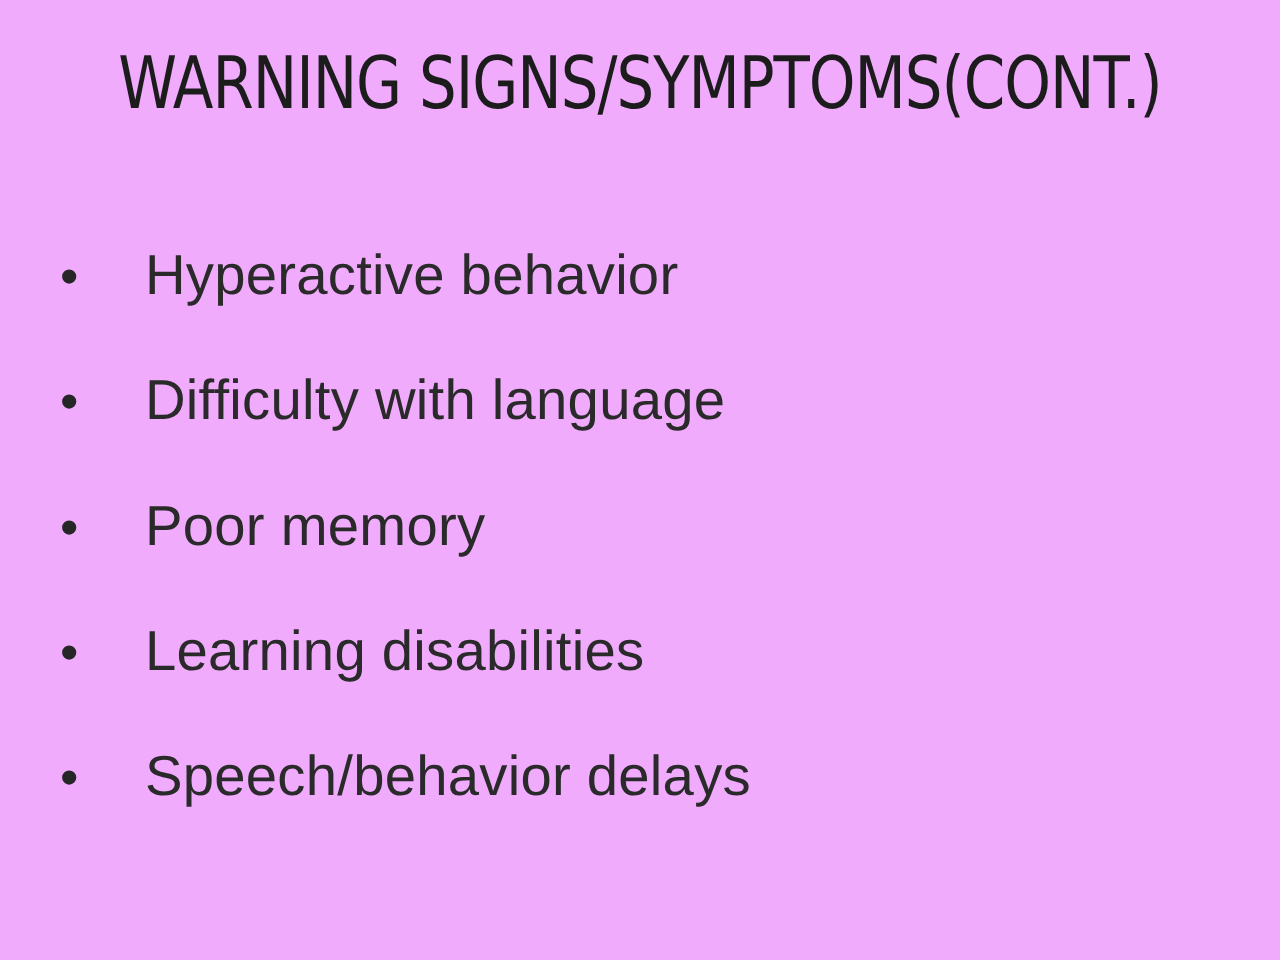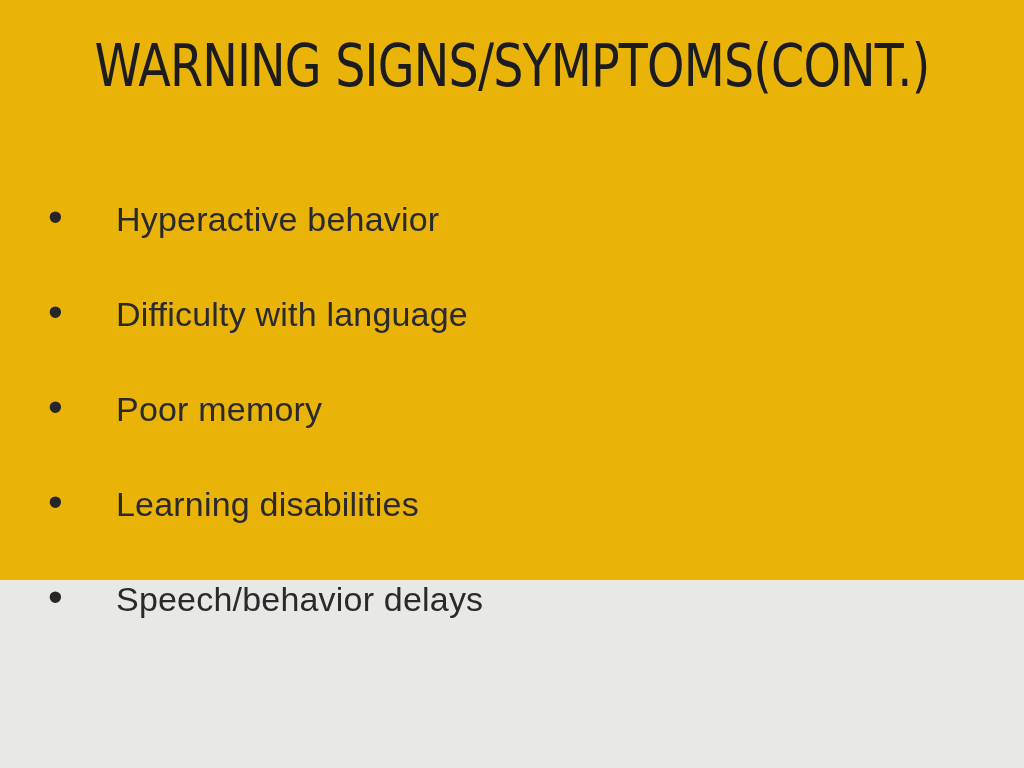--- a/index.html
+++ b/index.html
@@ -9,22 +9,22 @@
   body {
     width: 1024px;
     height: 768px;
     background: #e8e8e6;
     font-family: "Liberation Sans", sans-serif;
     overflow: hidden;
   }
   .slide {
     position: relative;
     width: 1024px;
-    height: 580px;
-    background: #eab308;
+    height: 768px;
+    background: #f0abfc;
     box-sizing: border-box;
   }
   .slide-title {
     position: absolute;
     top: 36px;
     left: 0;
     width: 1024px;
     text-align: center;
     font-family: "DejaVu Sans", sans-serif;
     font-size: 58px;
@@ -56,21 +56,21 @@
     font-size: 42px;
     line-height: 1;
     color: #262626;
     text-align: left;
     padding-left: 6px;
     box-sizing: border-box;
   }
   .bullet-text {
     flex: 1 1 auto;
     font-family: "Liberation Sans", sans-serif;
-    font-size: 34px;
+    font-size: 45px;
     line-height: 1.05;
     font-weight: 300;
     color: #2a2a2a;
     letter-spacing: 0.2px;
   }
 </style>
 </head>
 <body>
 
 <div class="slide">

